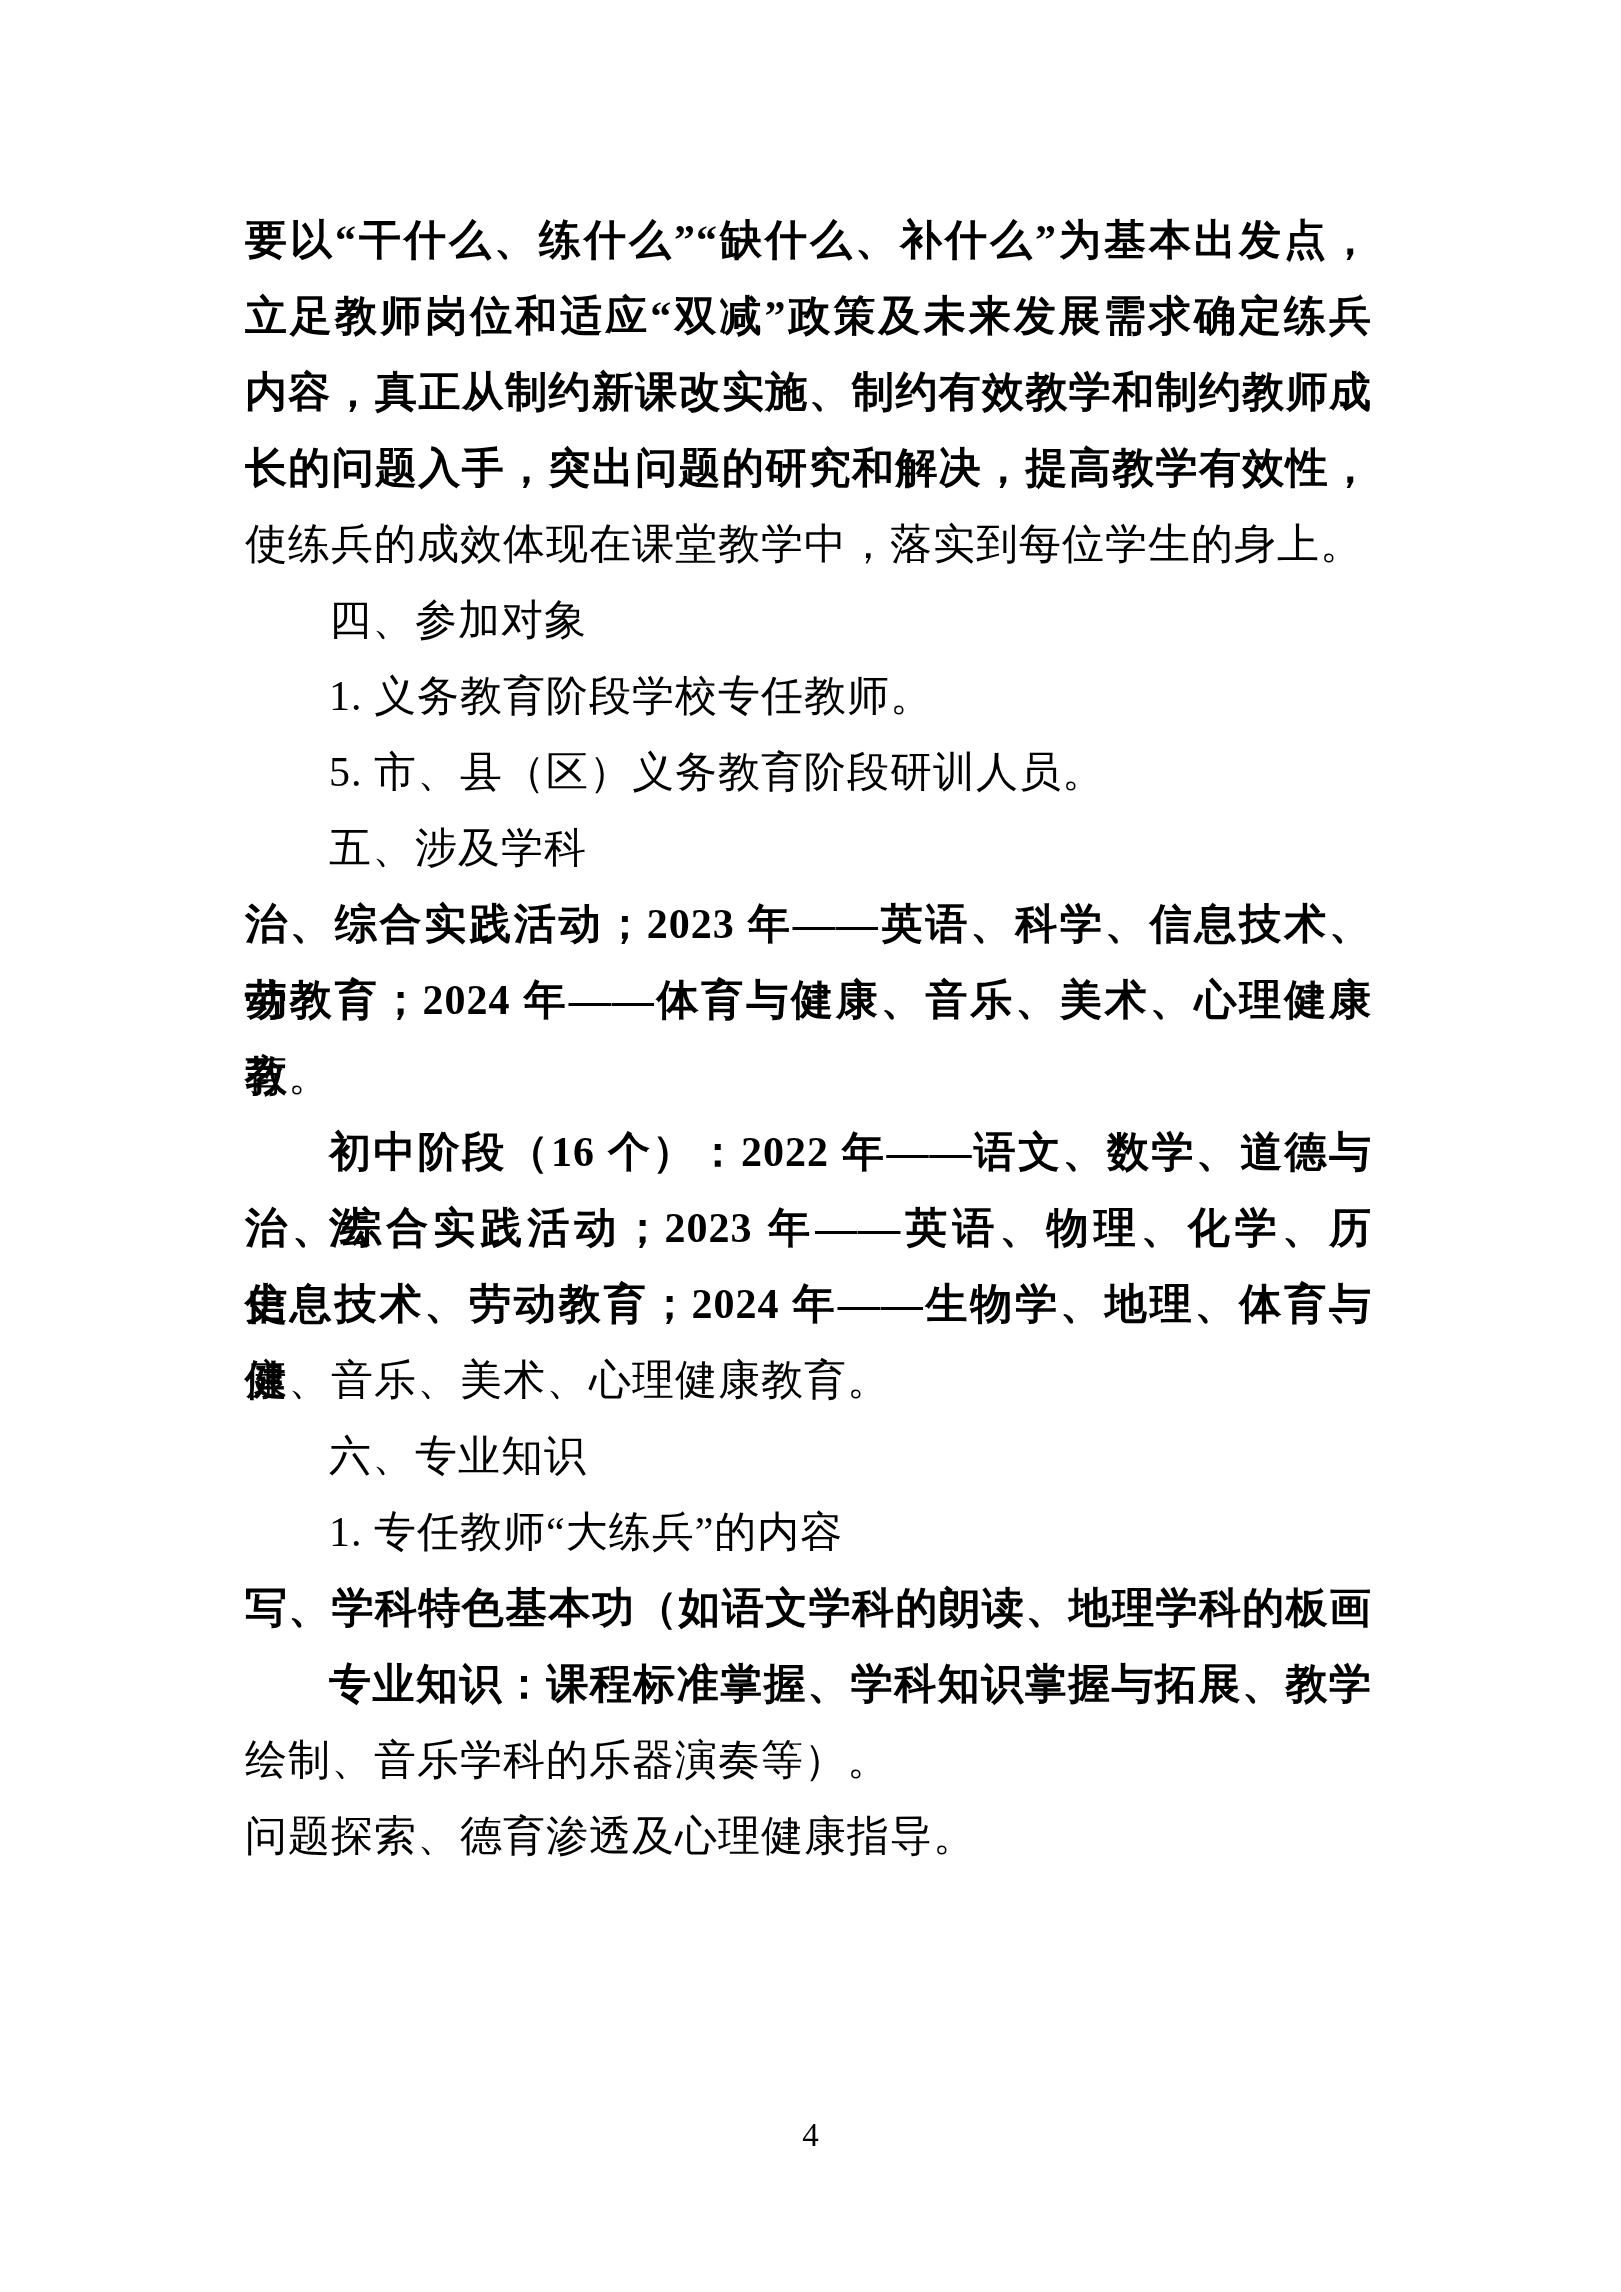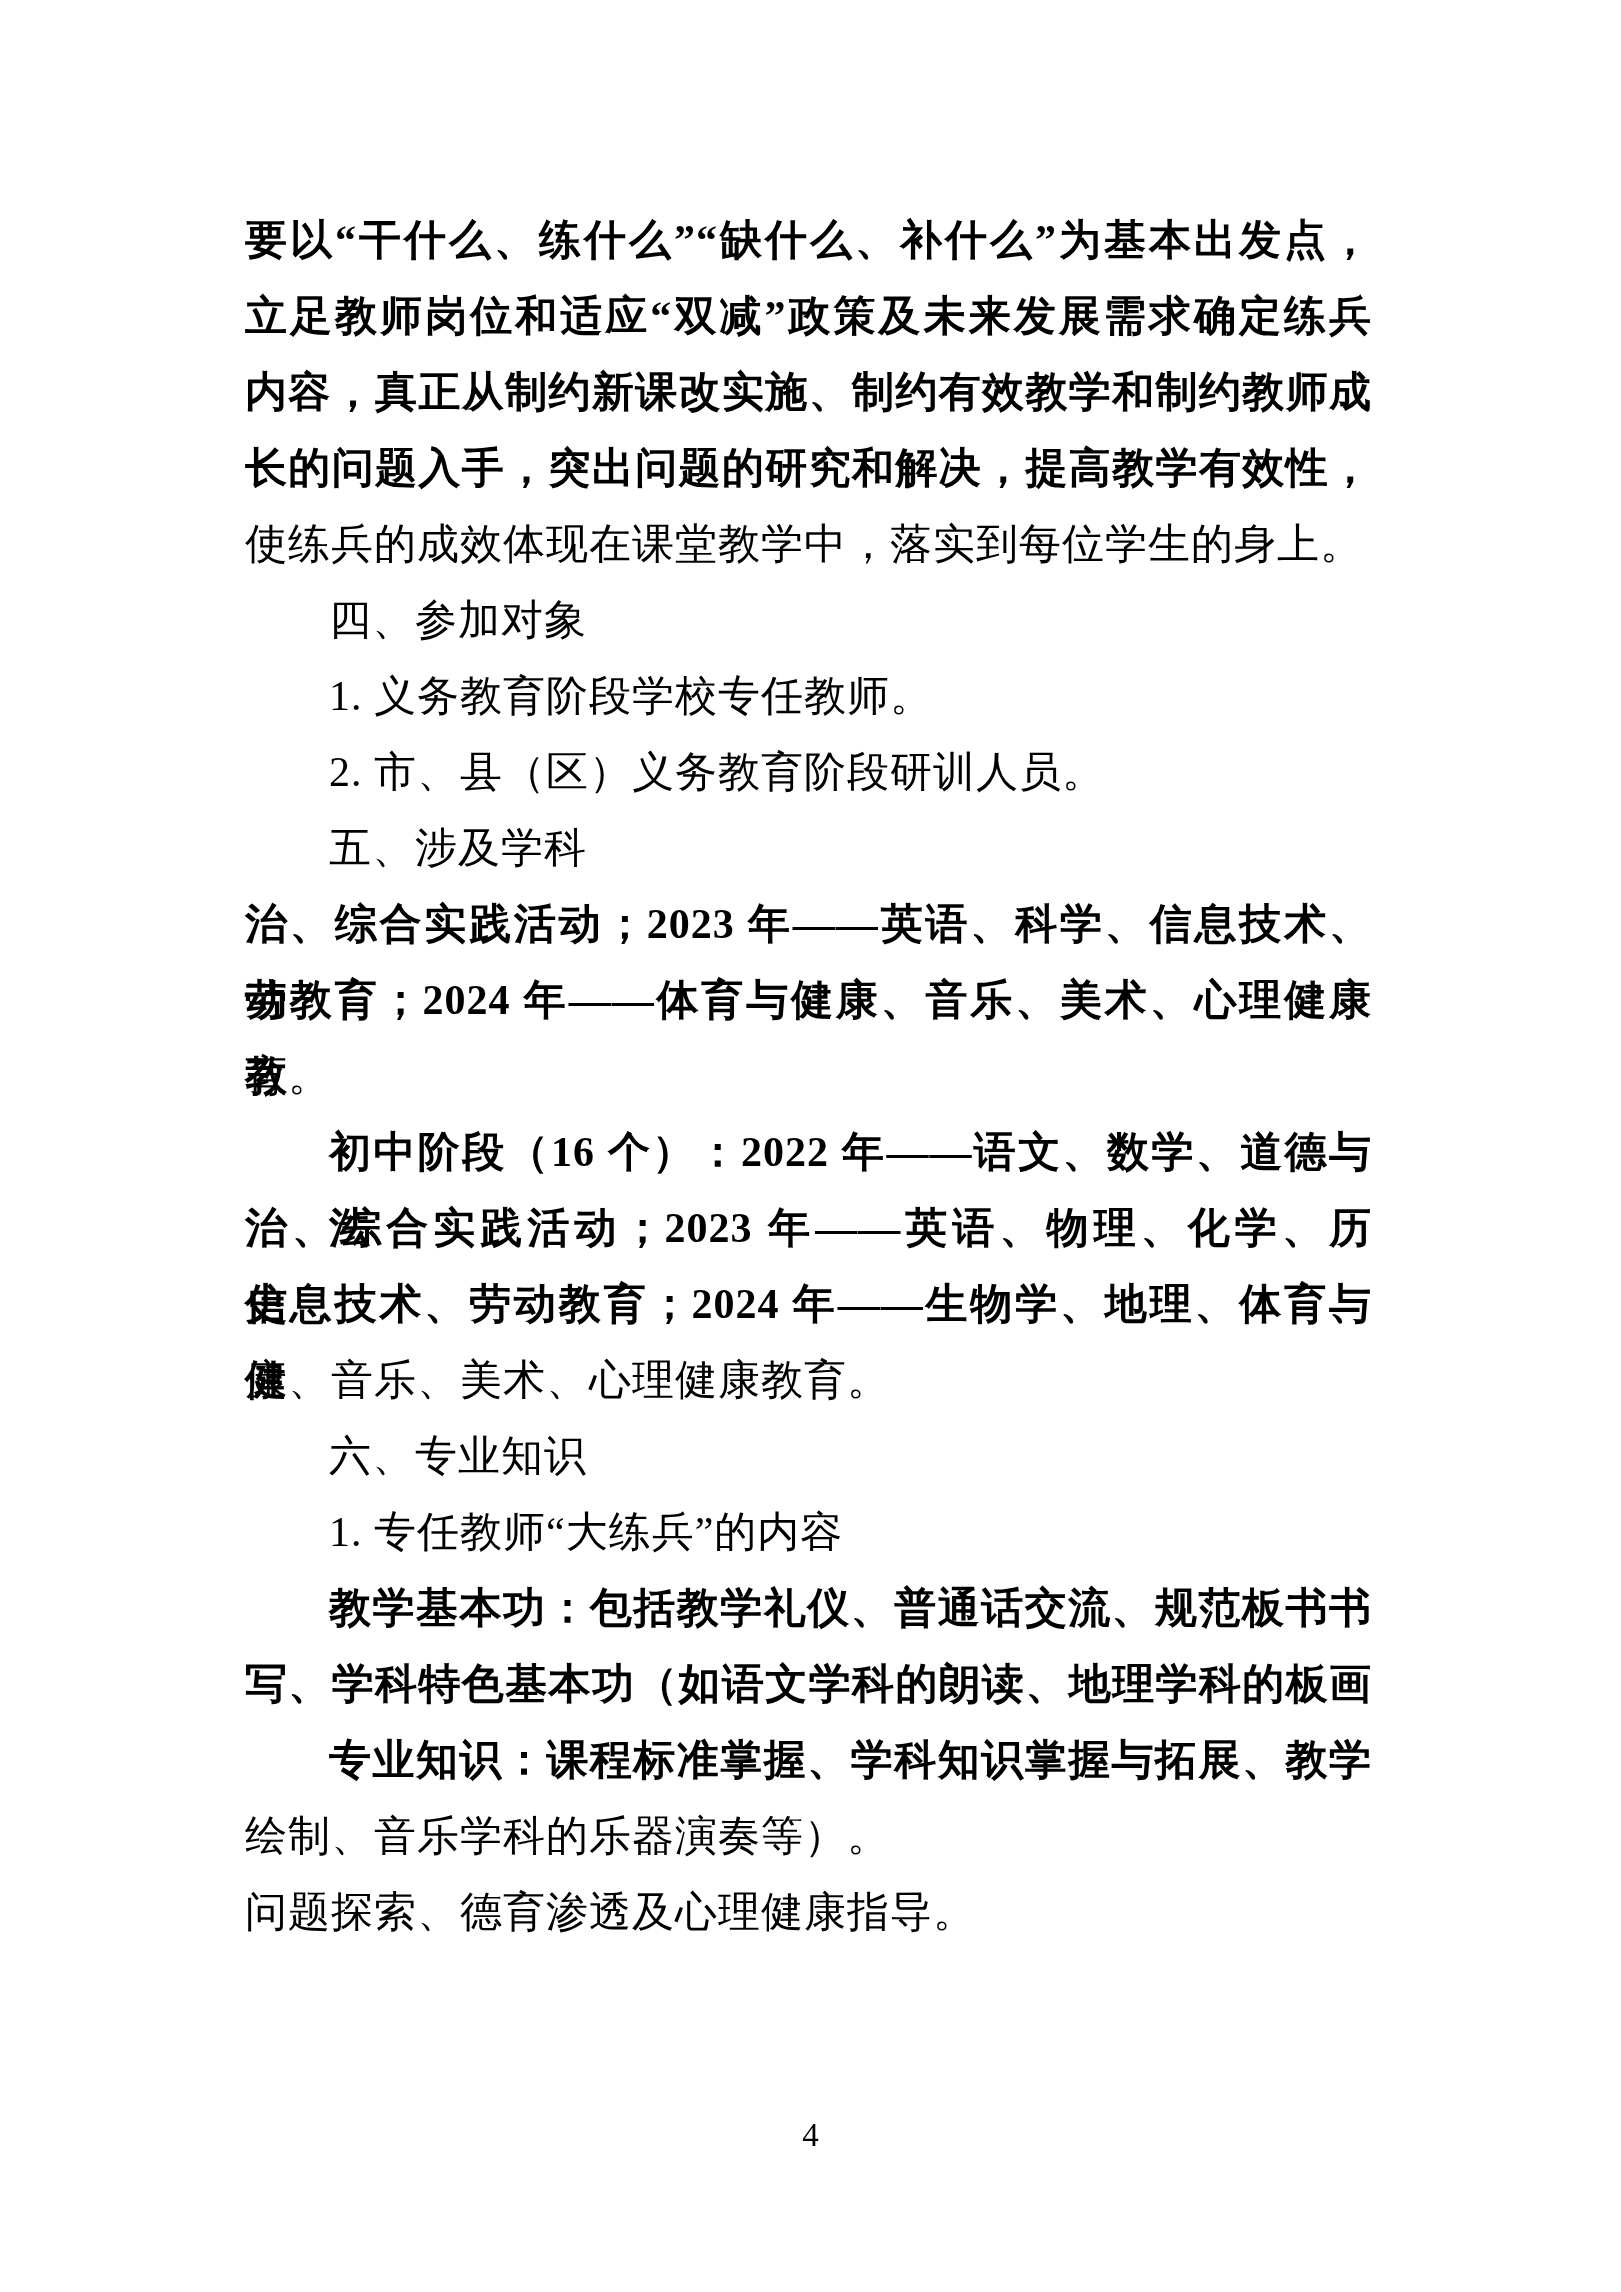--- a/index.html
+++ b/index.html
@@ -58,32 +58,31 @@
 
 <div class="page">
   <div class="content">
       <div class="line fill">要以“干什么、练什么”“缺什么、补什么”为基本出发点，</div>
       <div class="line fill">立足教师岗位和适应“双减”政策及未来发展需求确定练兵</div>
       <div class="line fill">内容，真正从制约新课改实施、制约有效教学和制约教师成</div>
       <div class="line fill">长的问题入手，突出问题的研究和解决，提高教学有效性，</div>
       <div class="line">使练兵的成效体现在课堂教学中，落实到每位学生的身上。</div>
       <div class="line heading indent">四、参加对象</div>
       <div class="line indent">1. 义务教育阶段学校专任教师。</div>
-      <div class="line indent">2. 市、县（区）义务教育阶段研训人员。</div>
+      <div class="line indent">5. 市、县（区）义务教育阶段研训人员。</div>
       <div class="line heading indent">五、涉及学科</div>
       <div class="line fill">治、综合实践活动；2023 年——英语、科学、信息技术、劳</div>
       <div class="line fill">动教育；2024 年——体育与健康、音乐、美术、心理健康教</div>
       <div class="line">育。</div>
       <div class="line indent fill">初中阶段（16 个）：2022 年——语文、数学、道德与法</div>
       <div class="line fill">治、综合实践活动；2023 年——英语、物理、化学、历史、</div>
       <div class="line fill">信息技术、劳动教育；2024 年——生物学、地理、体育与健</div>
       <div class="line">康、音乐、美术、心理健康教育。</div>
       <div class="line heading indent">六、专业知识</div>
       <div class="line indent">1. 专任教师“大练兵”的内容</div>
-      <div class="line indent fill">教学基本功：包括教学礼仪、普通话交流、规范板书书</div>
       <div class="line fill">写、学科特色基本功（如语文学科的朗读、地理学科的板画</div>
       <div class="line indent fill">专业知识：课程标准掌握、学科知识掌握与拓展、教学</div>
       <div class="line">绘制、音乐学科的乐器演奏等）。</div>
       <div class="line">问题探索、德育渗透及心理健康指导。</div>
     </div>
   <div class="footer">
     <span>4</span>
   </div>
 </div>
 

